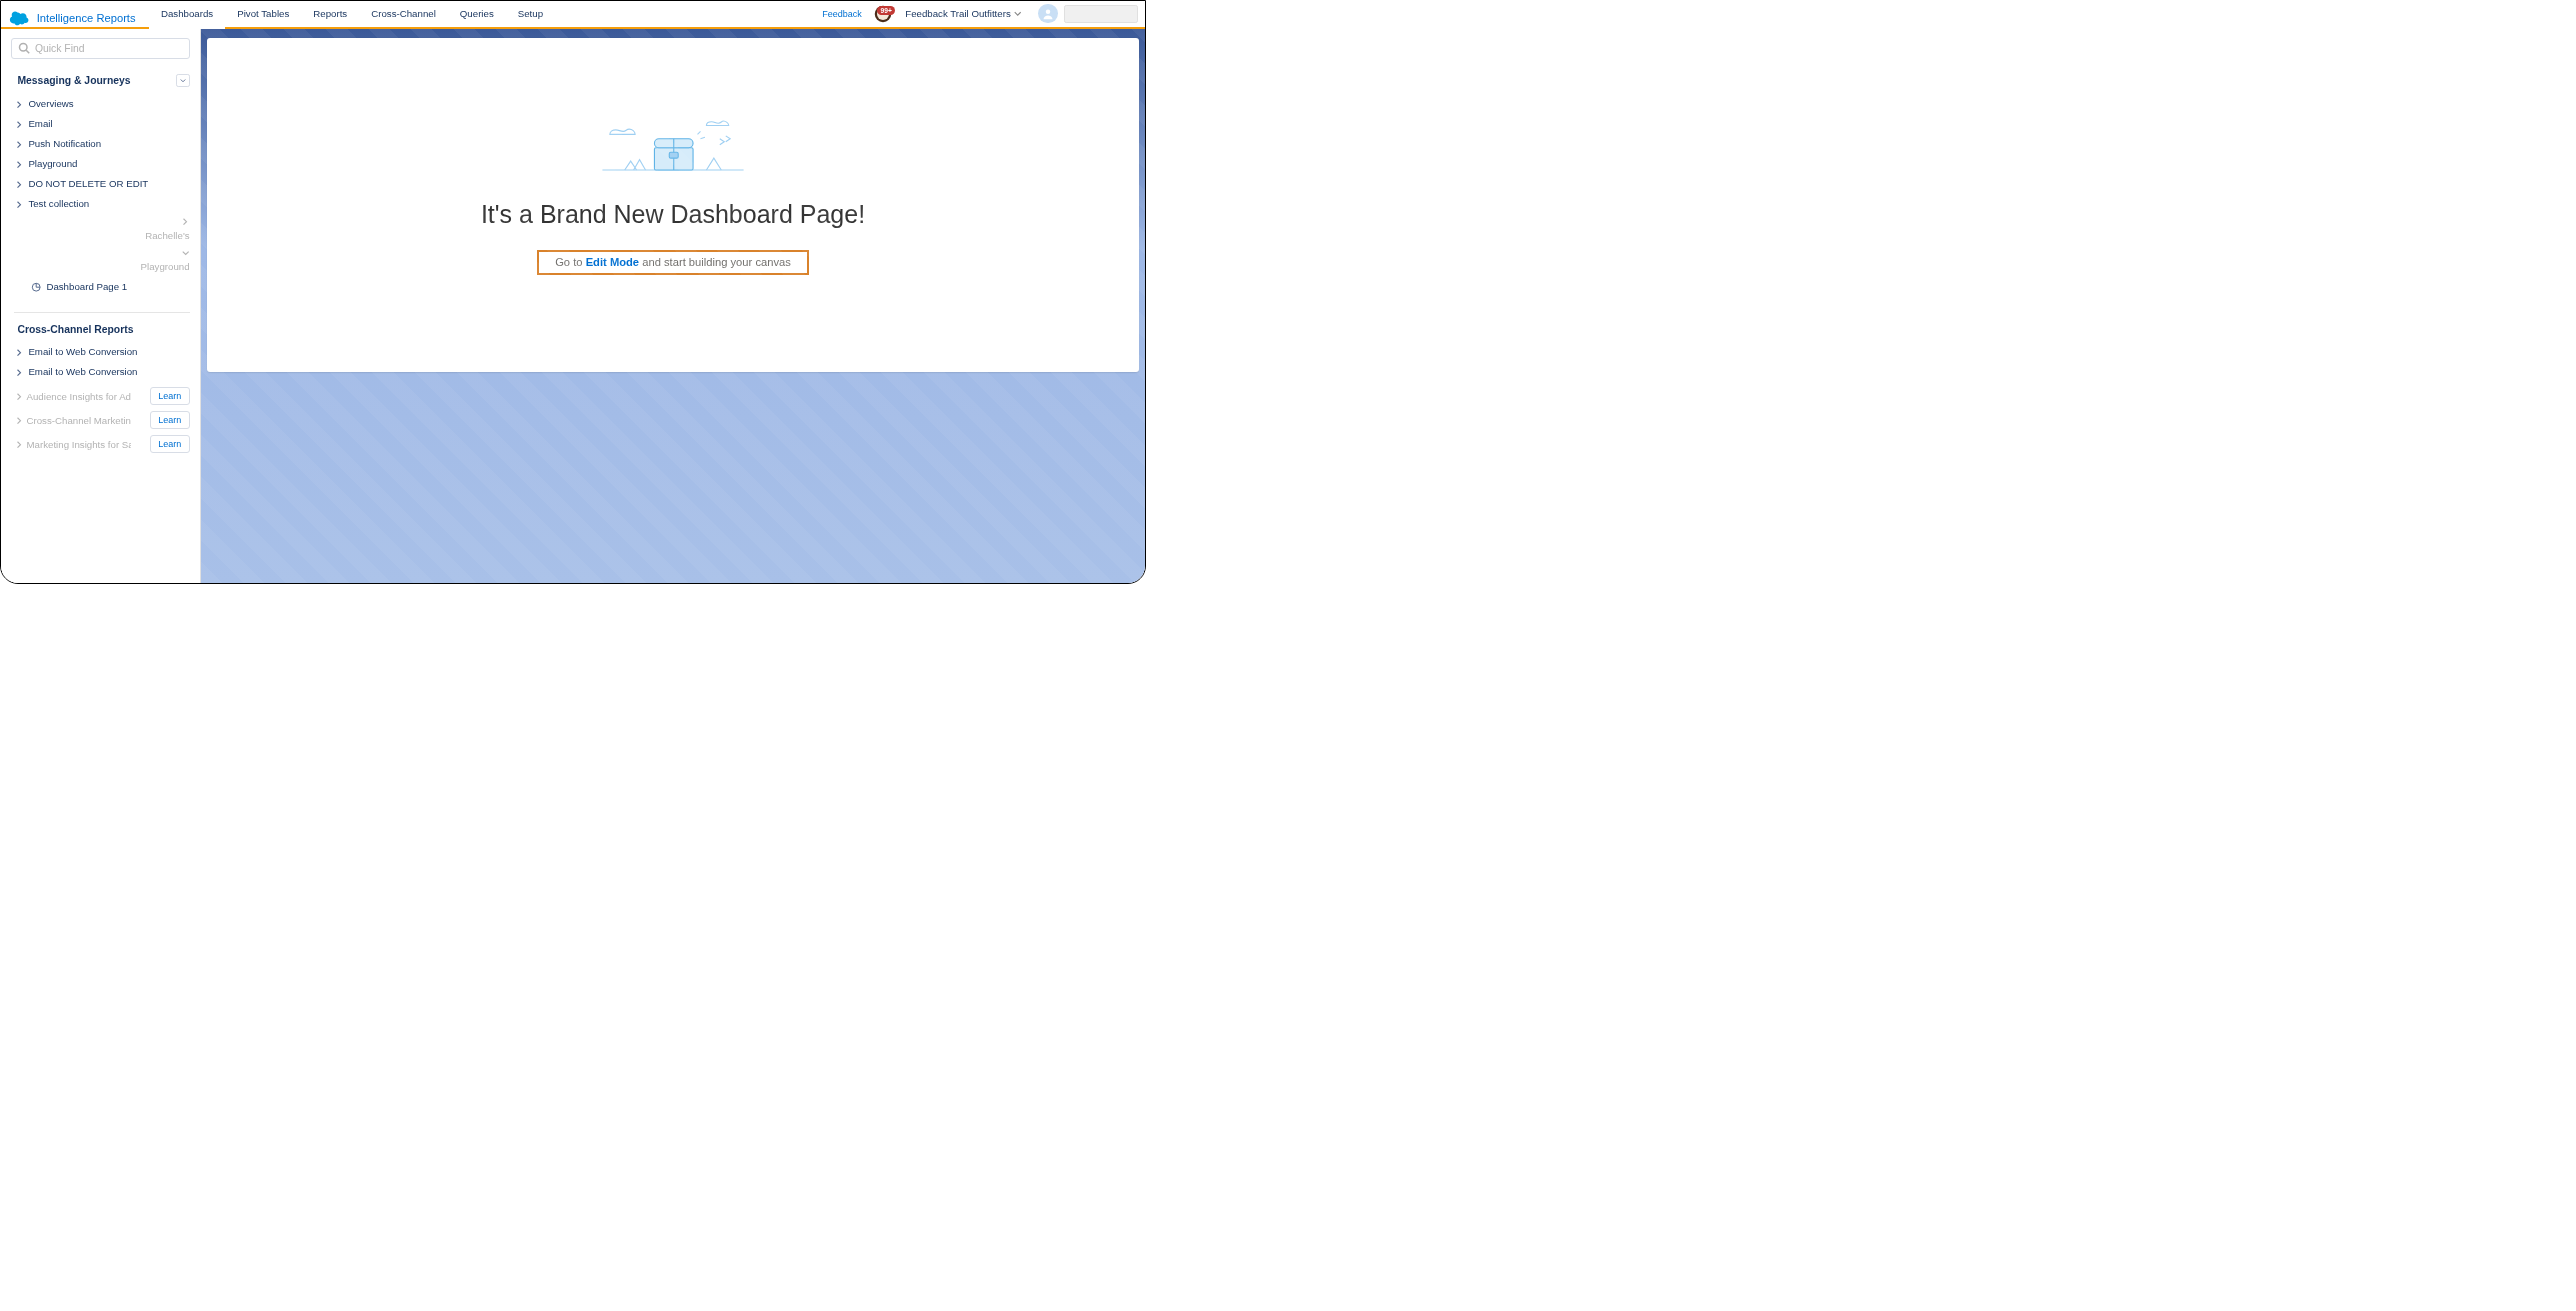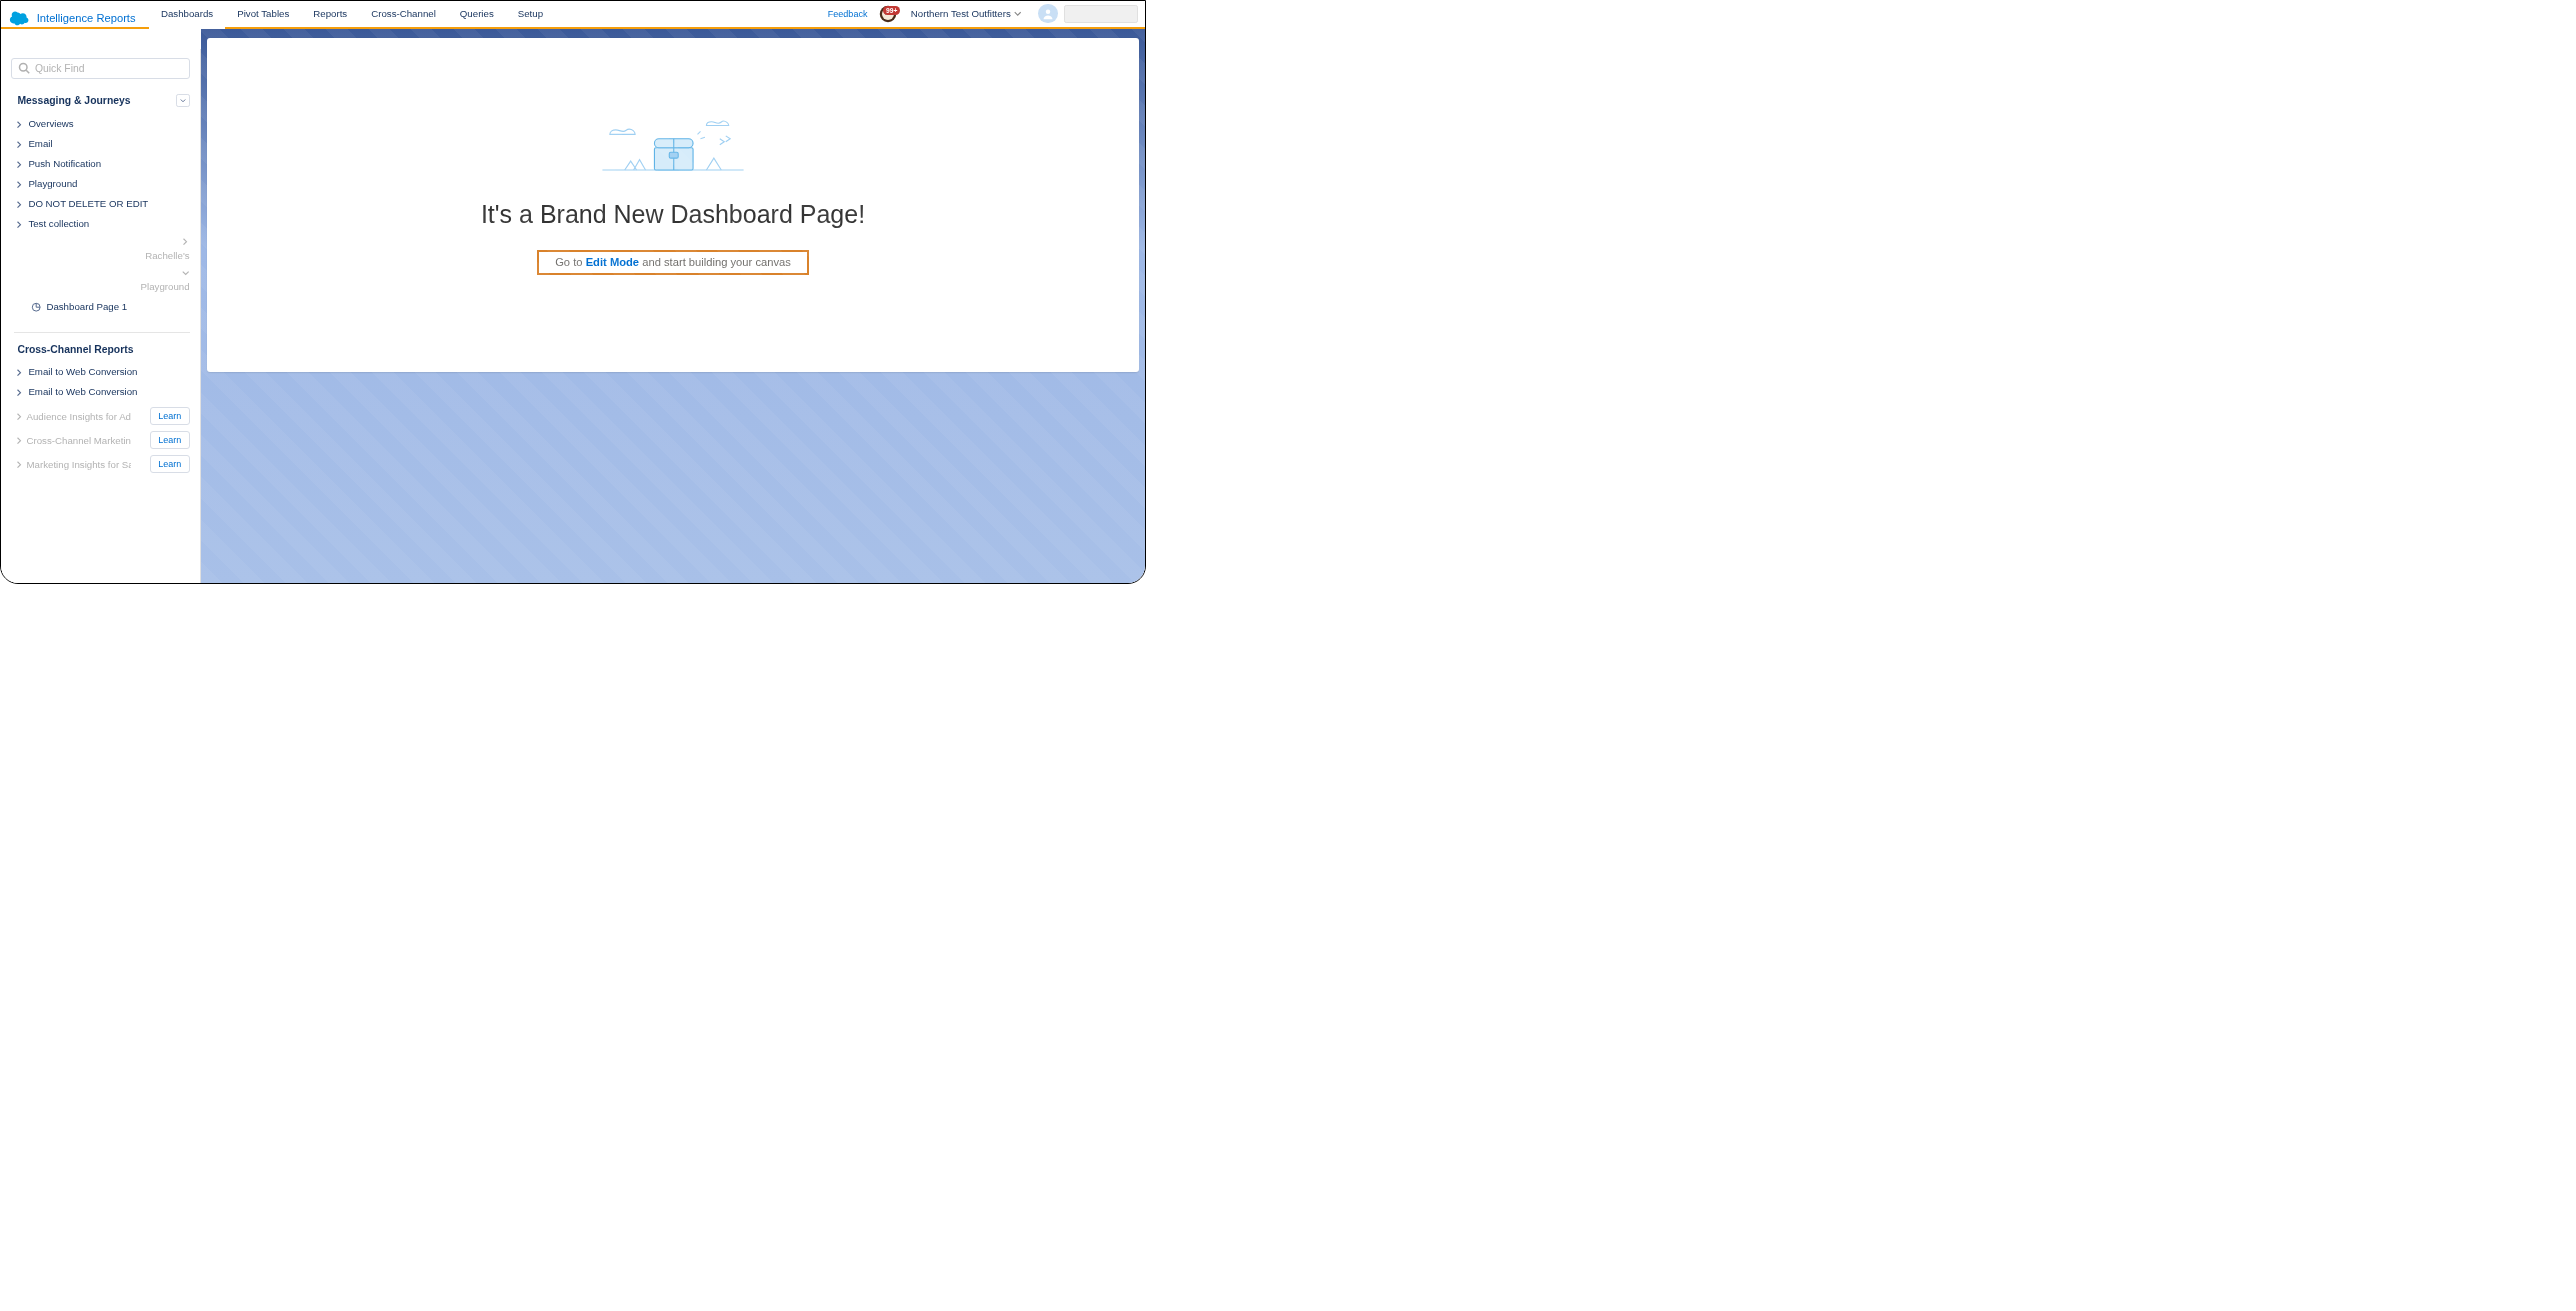--- a/index.html
+++ b/index.html
@@ -22,21 +22,21 @@
   .notif-badge { position: absolute; top: 1.5px; right: 0; background: #c23934; color: #fff; font-size: 6.7px; border-radius: 6px; padding: 0.7px 3px; font-weight: bold; }
   .org { display:flex; align-items:center; gap:3px; padding: 0 10.4px; font-size: 9.7px; color: #16325c; cursor:pointer; }
   .vsep { width:0.7px; background:#e0e0e0; margin: 4.5px 0; }
   .avatar { width:19.4px; height:19.4px; border-radius:50%; background:#c9dff5; display:flex; align-items:center; justify-content:center; margin: 0 6px; }
   .search-top { width:74px; height:18px; background:#f0f0f0; border:0.7px solid #e0e0e0; border-radius:2.2px; margin-right:7.4px; }
 
   
   .body { flex:1; display:flex; min-height:0; }
 
   
-  .sidebar { width: 200px; flex:none; background:#fff; border-right: 0.7px solid #e0e0e0; padding: 9px 0 0 0; overflow:hidden;margin-top:20px; }
+  .sidebar { width: 200px; flex:none; background:#fff; border-right: 0.7px solid #e0e0e0; padding: 9px 0 0 0; overflow:hidden; }
   .qf-wrap { padding: 0 10.4px 9px 10.4px; }
   .qf { display:flex; align-items:center; gap:4.5px; border:0.7px solid #d8dde6; border-radius:3px; padding: 3.7px 6px; color:#9b9b9b; }
   .qf input { border:none; outline:none; flex:1; font-size:10.4px; color:#54698d; background:transparent; }
   .qf input::placeholder { color:#b3b3b3; }
   .section-hdr { display:flex; align-items:center; justify-content:space-between; padding: 6px 10.4px 6px 16.4px; font-weight:600; font-size:10.4px; color:#16325c; }
   .section-caret { width:13.4px; height:13.4px; border:0.7px solid #d8dde6; border-radius:2.2px; display:flex; align-items:center; justify-content:center; cursor:pointer; }
   .tree { list-style:none; padding: 0 0 9px 0; }
   .tree li { display:flex; align-items:flex-end; gap:5px; padding: 4.5px 10.4px 4.5px 15px; font-size:9.7px; color:#16325c; cursor:pointer; }
   .tree li.muted { color:#b3b3b3;flex-direction:column; }
   .tree li.sub { padding-left: 30px; font-size:9.7px; }
@@ -98,21 +98,21 @@
       <div class="notif">
         <svg width="18" height="18" viewBox="0 0 24 24">
             <circle cx="12" cy="12" r="11" fill="#4a2c1a"></circle>
             <circle cx="12" cy="12" r="8" fill="#f4e8d8"></circle>
             <circle cx="9" cy="11" r="1.5" fill="#222"></circle>
             <circle cx="15" cy="11" r="1.5" fill="#222"></circle>
           </svg>
         <span class="notif-badge">99+</span>
       </div>
       <div class="org">
-        <span>Northern Test Outfitters</span>
+        <span>Feedback Trail Outfitters</span>
         <svg width="7.4" height="7.4" viewBox="0 0 10 10">
             <path d="M1 3l4 4 4-4" stroke="#888" stroke-width="1.5" fill="none"></path>
           </svg>
       </div>
       <div class="vsep"></div>
       <div class="avatar">
         <svg width="12" height="12" viewBox="0 0 16 16">
             <circle cx="8" cy="5" r="3" fill="#fff"></circle>
             <path d="M2 15c0-3 3-5 6-5s6 2 6 5" fill="#fff"></path>
           </svg>

